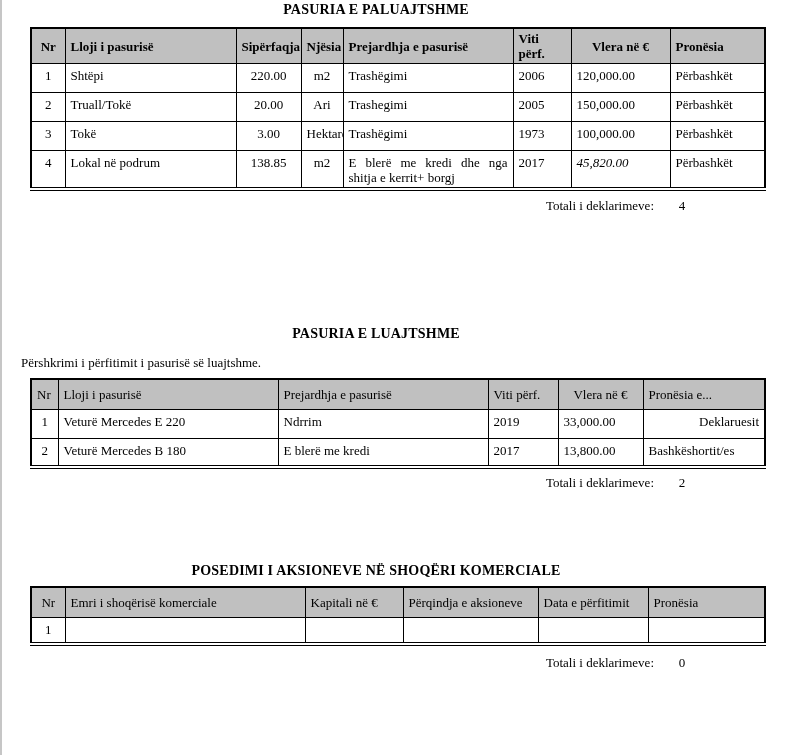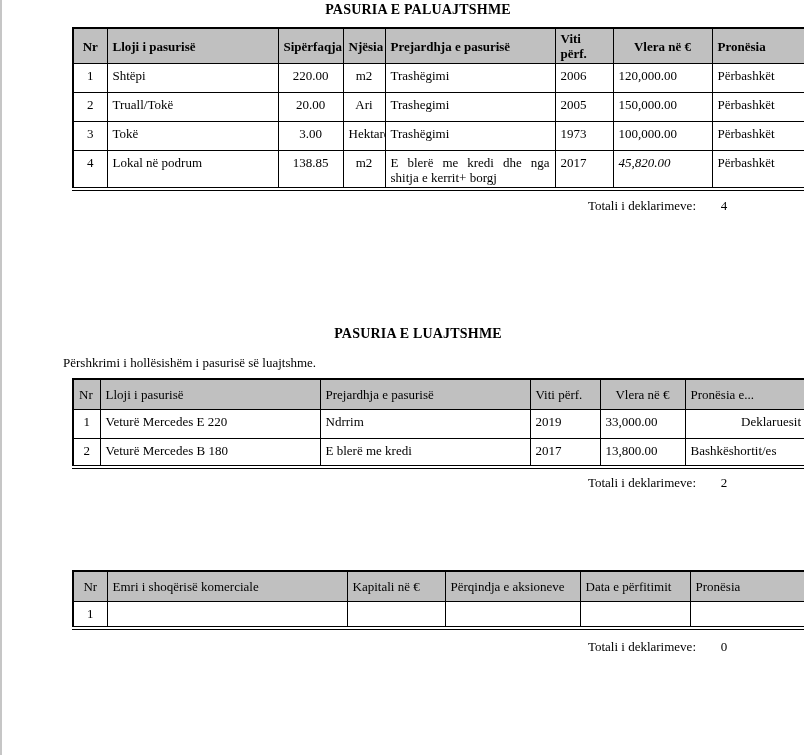--- a/index.html
+++ b/index.html
@@ -9,21 +9,21 @@
     --edge-col:#c6c6c6;
     --page-bg:#ffffff;
   }
   html,body{margin:0;padding:0;}
   body{
     width:804px;height:755px;position:relative;overflow:hidden;
     background:var(--page-bg);color:var(--text-col);
     font-family:"Liberation Serif","DejaVu Serif",serif;
   }
   .page-edge{position:absolute;left:0;top:0;width:2px;height:755px;background:var(--edge-col);}
-  .section{position:absolute;left:12px;width:748px;padding-left:32px;}
+  .section{position:absolute;left:2px;width:748px;}
   #section-0{top:2px;}
   #section-1{top:326px;}
   #section-2{top:563px;}
   .sec-title{
     text-align:center;font-weight:bold;font-size:14px;line-height:16px;
     letter-spacing:0.2px;
   }
   .sec-desc{font-size:13px;line-height:14px;margin-left:19px;}
   #section-0 .sec-desc{margin-top:12px;}
   #section-1 .sec-desc{margin-top:14px;}
@@ -138,21 +138,21 @@
       </tbody>
     </table>
   <div class="totals">
     <span>Totali i deklarimeve:</span>
     <span class="total-value">4</span>
   </div>
 </div>
 
 <div class="section" id="section-1">
   <div class="sec-title">PASURIA E LUAJTSHME</div>
-  <div class="sec-desc">Përshkrimi i hollësishëm i pasurisë së luajtshme.</div>
+  <div class="sec-desc">Përshkrimi i përfitimit i pasurisë së luajtshme.</div>
   <table>
       <colgroup>
         <col style="width: 27px;">
         <col style="width: 220px;">
         <col style="width: 210px;">
         <col style="width: 70px;">
         <col style="width: 85px;">
         <col style="width: 122px;">
       </colgroup>
       <thead>
@@ -184,20 +184,21 @@
         </tr>
       </tbody>
     </table>
   <div class="totals">
     <span>Totali i deklarimeve:</span>
     <span class="total-value">2</span>
   </div>
 </div>
 
 <div class="section" id="section-2">
+  <div class="sec-title">POSEDIMI I AKSIONEVE NË SHOQËRI KOMERCIALE</div>
   <table>
       <colgroup>
         <col style="width: 34px;">
         <col style="width: 240px;">
         <col style="width: 98px;">
         <col style="width: 135px;">
         <col style="width: 110px;">
         <col style="width: 117px;">
       </colgroup>
       <thead>

